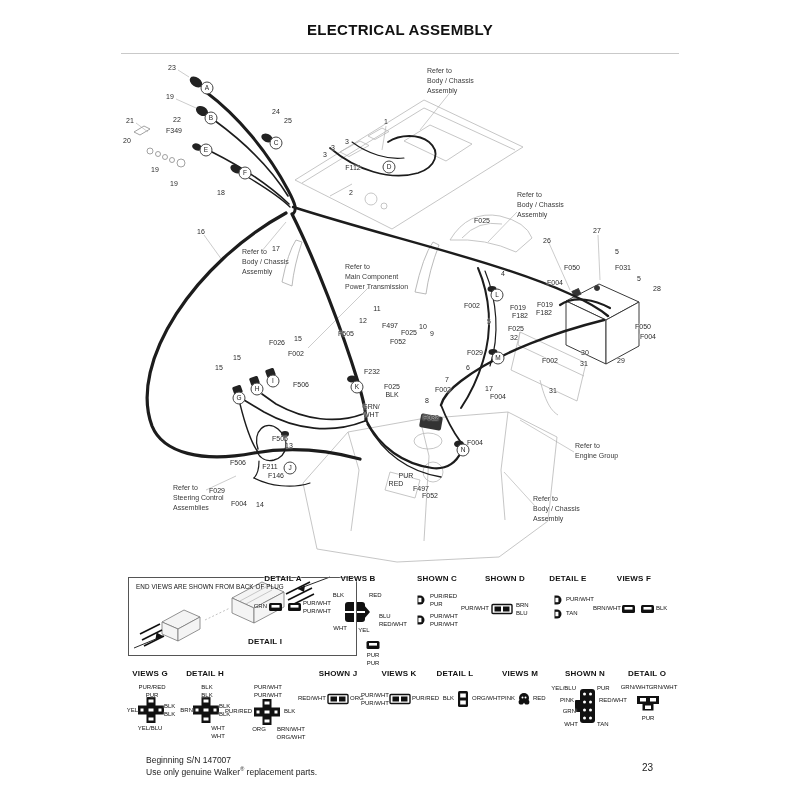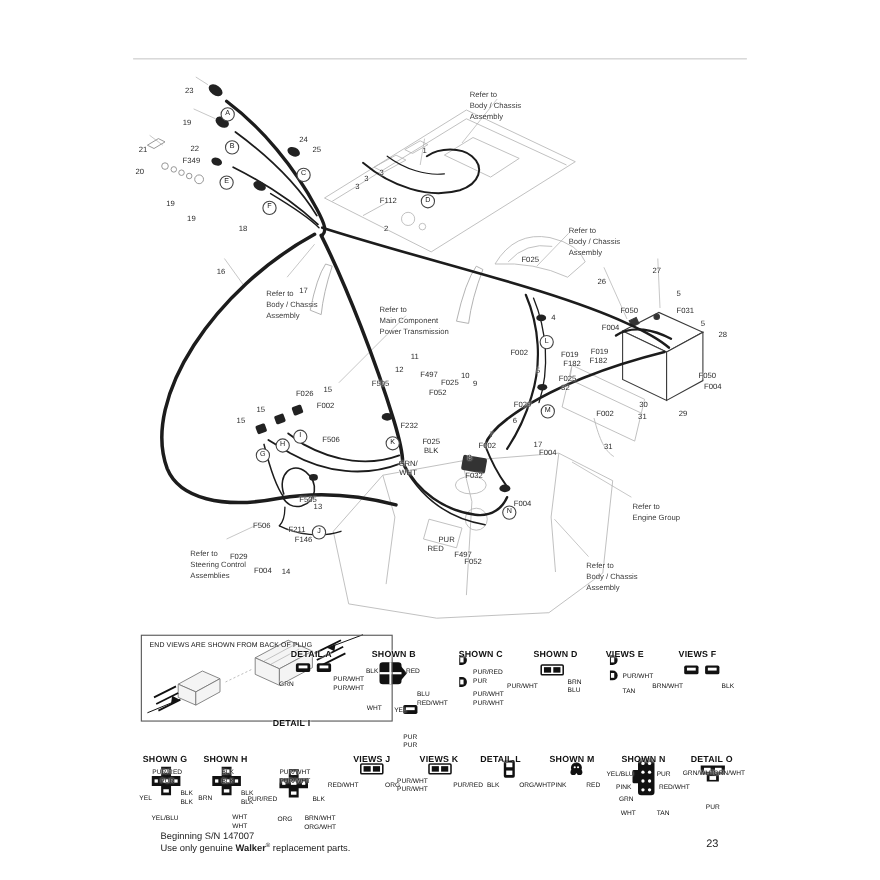--- a/index.html
+++ b/index.html
@@ -2,45 +2,46 @@
 <html><head>
 <meta charset="utf-8">
 <style>
   html,body{margin:0;padding:0;width:800px;height:800px;background:#fff;}
   body{font-family:"Liberation Sans",sans-serif;color:#111;position:relative;overflow:hidden;}
   .page{position:absolute;inset:0;background:#fff;}
   .title{position:absolute;top:21px;left:0;width:800px;text-align:center;
          font-size:15px;font-weight:bold;letter-spacing:.3px;}
   .rule{position:absolute;top:53px;left:121px;width:558px;border-top:1px solid #c9c9c9;}
   svg.art{position:absolute;left:0;top:0;}
-  #labels{position:absolute;inset:0;margin-top:16px;}
+  #labels{position:absolute;inset:0;}
   .lbl{position:absolute;font-size:7px;line-height:1.15;white-space:pre-line;text-align:center;
        color:#2b2b2b;transform:translate(-50%,-50%);
        text-shadow:0 0 2px #fff,0 0 2px #fff;}
   .lbl.a-left{transform:translate(0,-50%);text-align:left;}
   .lbl.a-right{transform:translate(-100%,-50%);text-align:right;}
   .lbl.note{transform:none;text-align:left;line-height:1.4;color:#3a3a3a;}
   .circ{position:absolute;width:11px;height:11px;border:1px solid #444;border-radius:50%;
         background:#fff;font-size:6.5px;line-height:9px;text-align:center;color:#222;
         transform:translate(-50%,-50%);}
   .detail-title{font-size:8px;font-weight:bold;letter-spacing:.2px;color:#111;}
   .detail-lbl{font-size:6px;line-height:1.25;color:#111;}
   .legend-box{position:absolute;left:128px;top:577px;width:227px;height:77px;border:1.3px solid #555;}
   .legend-title{font-size:6.3px;margin:5px 0 0 7px;color:#111;letter-spacing:.1px;}
   .footer-line1{position:absolute;left:146px;top:755px;font-size:8.5px;color:#222;}
   .footer-line2{position:absolute;left:146px;top:766px;font-size:8.5px;color:#222;}
-  .footer-line2 .brand{font-weight:bold;}
+  .footer-line2 .brand{font-weight:normal;}
   .footer-line2 .reg{font-size:5.5px;vertical-align:super;}
   .pageno{position:absolute;left:642px;top:762px;font-size:10px;color:#222;}
 </style>
 </head>
 <body>
 
 <div class="page">
 
+  <div class="title">ELECTRICAL ASSEMBLY</div>
   <div class="rule"></div>
 
   <svg class="art" width="800" height="800" viewBox="0 0 800 800">
     <defs>
       <g id="g-plug2">
         <rect x="-16" y="-4" width="13" height="8" rx="1.5" fill="#111"></rect>
         <rect x="-13.5" y="-2" width="8" height="2.6" fill="#fff"></rect>
         <rect x="3" y="-4" width="13" height="8" rx="1.5" fill="#111"></rect>
         <rect x="5.5" y="-2" width="8" height="2.6" fill="#fff"></rect>
       </g>
@@ -362,78 +363,78 @@
       <div class="circ" style="left: 273px; top: 381px;">I</div>
       <div class="circ" style="left: 290px; top: 468px;">J</div>
       <div class="circ" style="left: 357px; top: 387px;">K</div>
       <div class="circ" style="left: 497px; top: 295px;">L</div>
       <div class="circ" style="left: 498px; top: 358px;">M</div>
       <div class="circ" style="left: 463px; top: 450px;">N</div>
       <div class="lbl detail-title" style="left: 283px; top: 579px;">DETAIL A</div>
       <div class="lbl detail-lbl a-right" style="left: 267px; top: 607px;">GRN</div>
       <div class="lbl detail-lbl a-left" style="left: 303px; top: 607px;">PUR/WHT
 PUR/WHT</div>
-      <div class="lbl detail-title" style="left: 358px; top: 579px;">SHOWN B</div>
+      <div class="lbl detail-title" style="left: 358px; top: 579px;">VIEWS B</div>
       <div class="lbl detail-lbl a-right" style="left: 344px; top: 596px;">BLK</div>
       <div class="lbl detail-lbl a-left" style="left: 369px; top: 596px;">RED</div>
       <div class="lbl detail-lbl a-right" style="left: 347px; top: 629px;">WHT</div>
       <div class="lbl detail-lbl" style="left: 364px; top: 631px;">YEL</div>
       <div class="lbl detail-lbl a-left" style="left: 379px; top: 620px;">BLU
 RED/WHT</div>
       <div class="lbl detail-lbl" style="left: 373px; top: 659px;">PUR
 PUR</div>
       <div class="lbl detail-title" style="left: 437px; top: 579px;">SHOWN C</div>
       <div class="lbl detail-lbl a-left" style="left: 430px; top: 600px;">PUR/RED
 PUR</div>
       <div class="lbl detail-lbl a-left" style="left: 430px; top: 620px;">PUR/WHT
 PUR/WHT</div>
       <div class="lbl detail-title" style="left: 505px; top: 579px;">SHOWN D</div>
       <div class="lbl detail-lbl a-right" style="left: 489px; top: 609px;">PUR/WHT</div>
       <div class="lbl detail-lbl a-left" style="left: 516px; top: 609px;">BRN
 BLU</div>
-      <div class="lbl detail-title" style="left: 568px; top: 579px;">VIEWS E</div>
+      <div class="lbl detail-title" style="left: 568px; top: 579px;">DETAIL E</div>
       <div class="lbl detail-lbl a-left" style="left: 566px; top: 600px;">PUR/WHT</div>
       <div class="lbl detail-lbl a-left" style="left: 566px; top: 614px;">TAN</div>
       <div class="lbl detail-title" style="left: 634px; top: 579px;">VIEWS F</div>
       <div class="lbl detail-lbl a-right" style="left: 621px; top: 609px;">BRN/WHT</div>
       <div class="lbl detail-lbl a-left" style="left: 656px; top: 609px;">BLK</div>
-      <div class="lbl detail-title" style="left: 150px; top: 674px;">SHOWN G</div>
+      <div class="lbl detail-title" style="left: 150px; top: 674px;">VIEWS G</div>
       <div class="lbl detail-lbl" style="left: 152px; top: 691px;">PUR/RED
 PUR</div>
       <div class="lbl detail-lbl a-right" style="left: 138px; top: 711px;">YEL</div>
       <div class="lbl detail-lbl a-left" style="left: 164px; top: 710px;">BLK
 BLK</div>
       <div class="lbl detail-lbl" style="left: 150px; top: 729px;">YEL/BLU</div>
-      <div class="lbl detail-title" style="left: 205px; top: 674px;">SHOWN H</div>
+      <div class="lbl detail-title" style="left: 205px; top: 674px;">DETAIL H</div>
       <div class="lbl detail-lbl" style="left: 207px; top: 691px;">BLK
 BLK</div>
       <div class="lbl detail-lbl a-right" style="left: 193px; top: 711px;">BRN</div>
       <div class="lbl detail-lbl a-left" style="left: 219px; top: 710px;">BLK
 BLK</div>
       <div class="lbl detail-lbl" style="left: 218px; top: 732px;">WHT
 WHT</div>
       <div class="lbl detail-title" style="left: 265px; top: 642px;">DETAIL I</div>
       <div class="lbl detail-lbl" style="left: 268px; top: 691px;">PUR/WHT
 PUR/WHT</div>
       <div class="lbl detail-lbl a-right" style="left: 252px; top: 712px;">PUR/RED</div>
       <div class="lbl detail-lbl a-left" style="left: 284px; top: 712px;">BLK</div>
       <div class="lbl detail-lbl" style="left: 259px; top: 730px;">ORG</div>
       <div class="lbl detail-lbl" style="left: 291px; top: 733px;">BRN/WHT
 ORG/WHT</div>
-      <div class="lbl detail-title" style="left: 338px; top: 674px;">VIEWS J</div>
+      <div class="lbl detail-title" style="left: 338px; top: 674px;">SHOWN J</div>
       <div class="lbl detail-lbl a-right" style="left: 326px; top: 699px;">RED/WHT</div>
       <div class="lbl detail-lbl a-left" style="left: 350px; top: 699px;">ORG</div>
       <div class="lbl detail-title" style="left: 399px; top: 674px;">VIEWS K</div>
       <div class="lbl detail-lbl a-right" style="left: 389px; top: 699px;">PUR/WHT
 PUR/WHT</div>
       <div class="lbl detail-lbl a-left" style="left: 412px; top: 699px;">PUR/RED</div>
       <div class="lbl detail-title" style="left: 455px; top: 674px;">DETAIL L</div>
       <div class="lbl detail-lbl a-right" style="left: 454px; top: 699px;">BLK</div>
       <div class="lbl detail-lbl a-left" style="left: 472px; top: 699px;">ORG/WHT</div>
-      <div class="lbl detail-title" style="left: 520px; top: 674px;">SHOWN M</div>
+      <div class="lbl detail-title" style="left: 520px; top: 674px;">VIEWS M</div>
       <div class="lbl detail-lbl a-right" style="left: 515px; top: 699px;">PINK</div>
       <div class="lbl detail-lbl a-left" style="left: 533px; top: 699px;">RED</div>
       <div class="lbl detail-title" style="left: 585px; top: 674px;">SHOWN N</div>
       <div class="lbl detail-lbl a-right" style="left: 576px; top: 689px;">YEL/BLU</div>
       <div class="lbl detail-lbl a-right" style="left: 574px; top: 701px;">PINK</div>
       <div class="lbl detail-lbl a-right" style="left: 576px; top: 712px;">GRN</div>
       <div class="lbl detail-lbl a-right" style="left: 578px; top: 725px;">WHT</div>
       <div class="lbl detail-lbl a-left" style="left: 597px; top: 689px;">PUR</div>
       <div class="lbl detail-lbl a-left" style="left: 599px; top: 701px;">RED/WHT</div>
       <div class="lbl detail-lbl a-left" style="left: 597px; top: 725px;">TAN</div>

